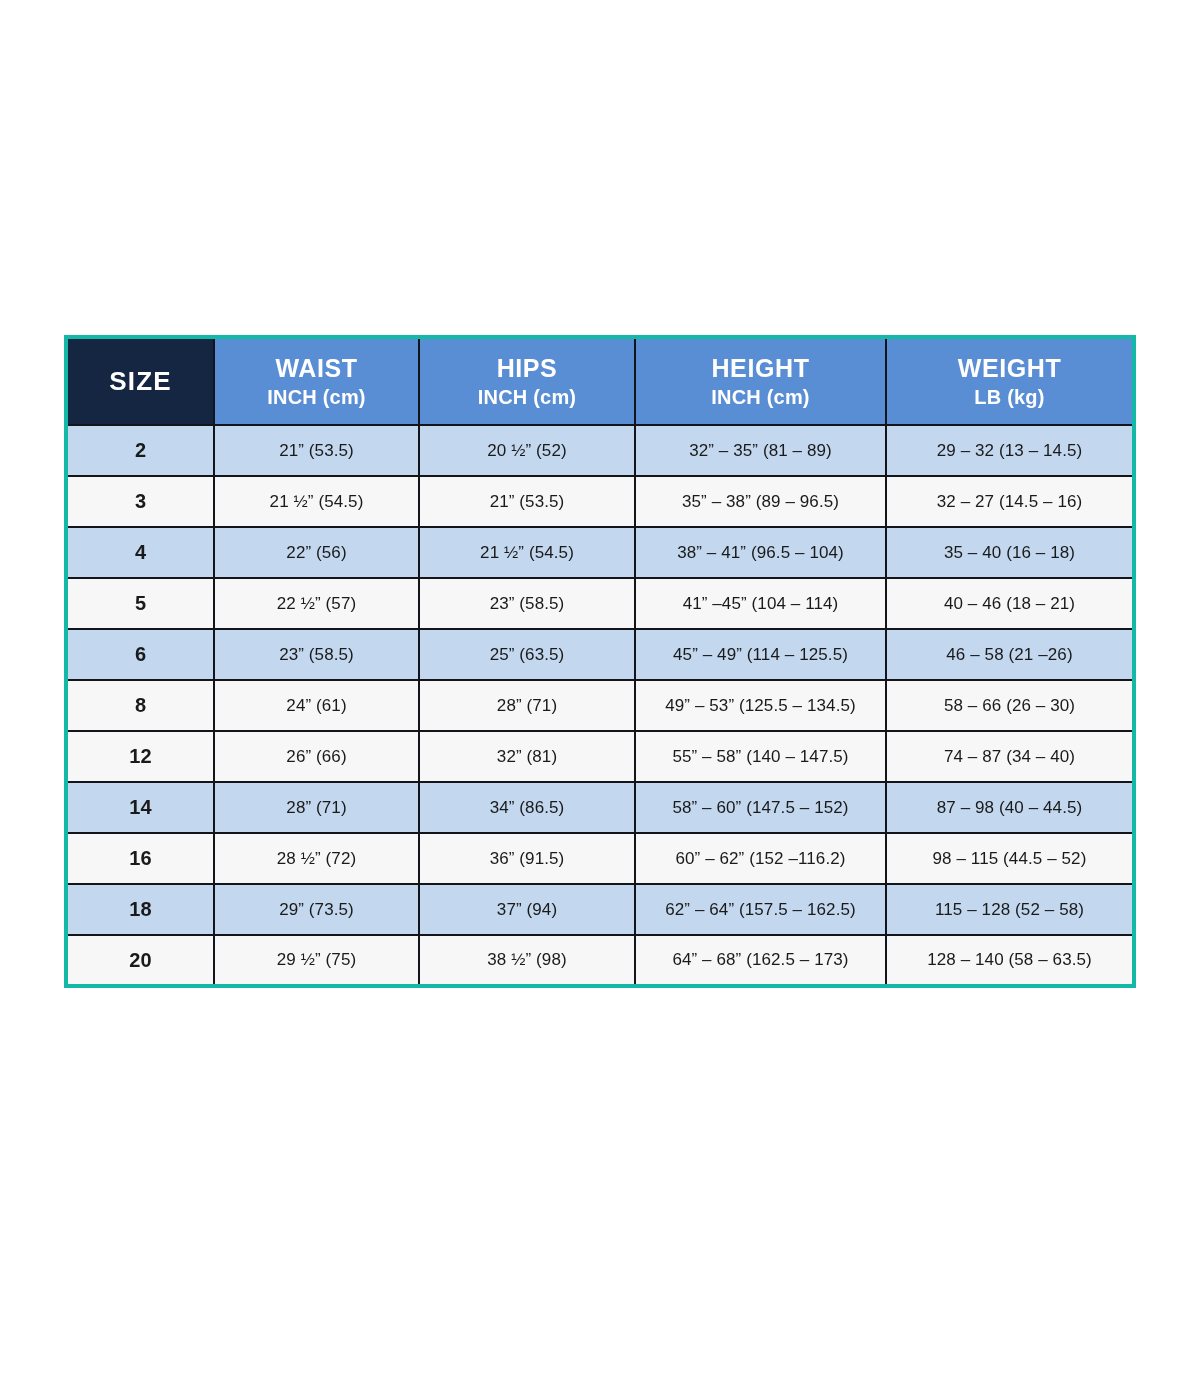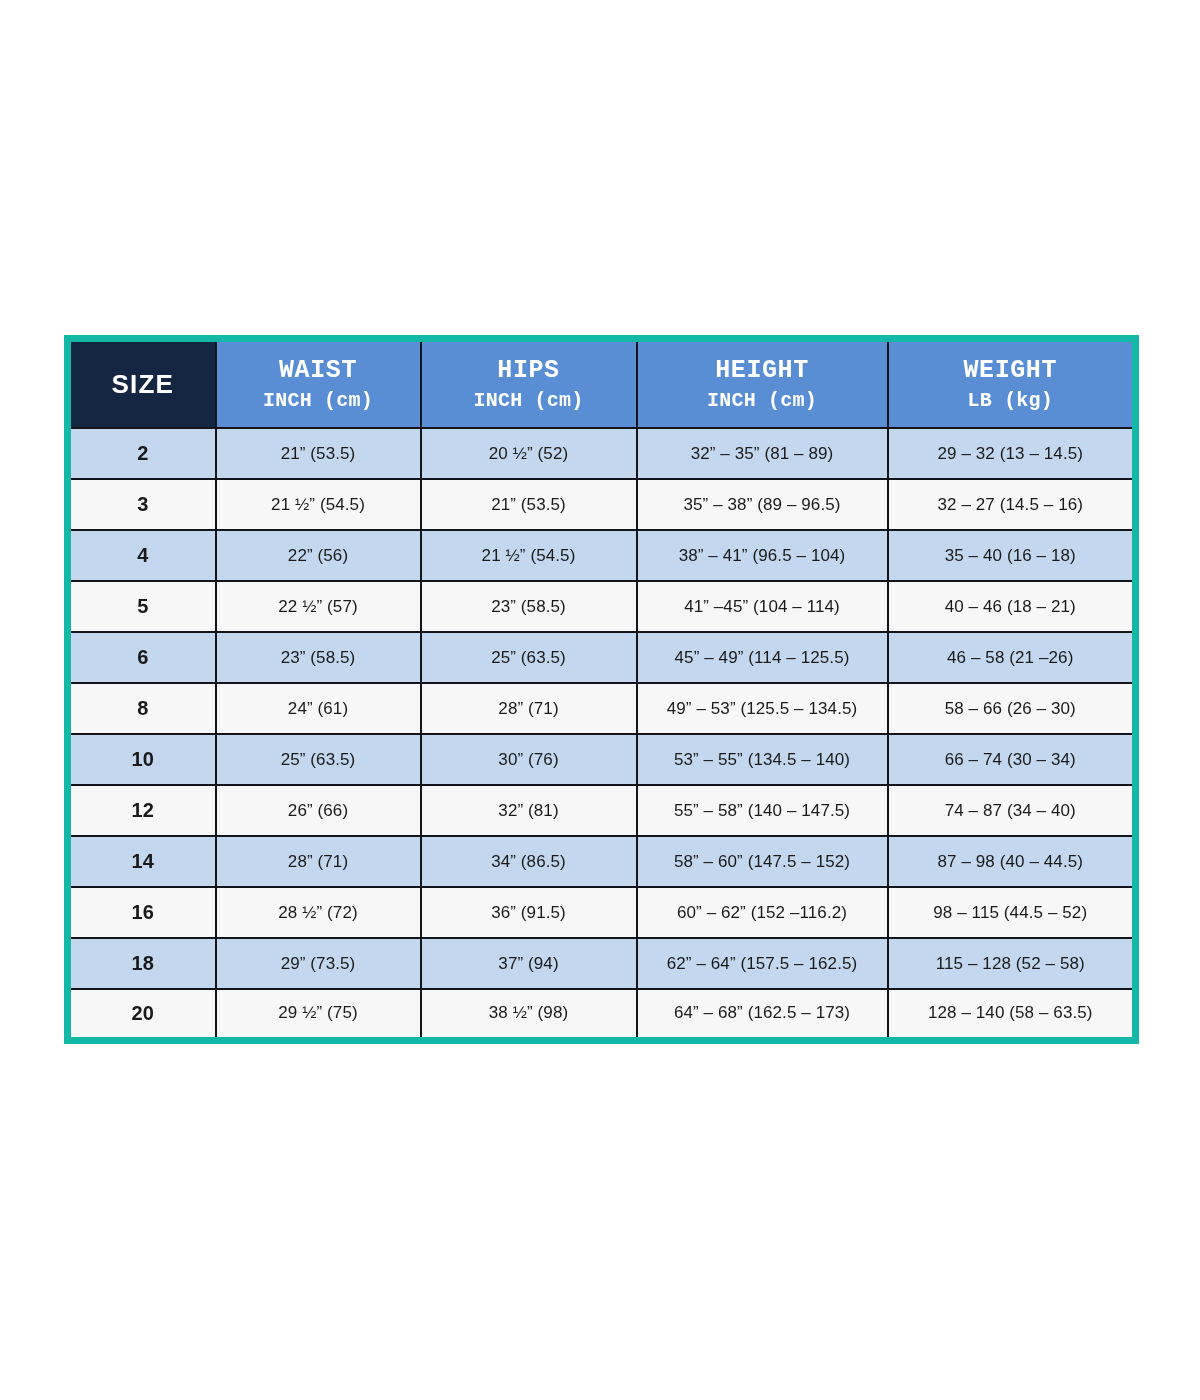--- a/index.html
+++ b/index.html
@@ -25,21 +25,21 @@
     position: absolute;
     left: 64px;
     top: 335px;
     width: 1068px;
   }
 
   table.size-chart {
     border-collapse: collapse;
     table-layout: fixed;
     width: 1068px;
-    border: 7px solid #14b8a6;
+    border: 4px solid #14b8a6;
   }
 
   table.size-chart col.c-size   { width: 148px; }
   table.size-chart col.c-waist  { width: 205px; }
   table.size-chart col.c-hips   { width: 216px; }
   table.size-chart col.c-height { width: 251px; }
   table.size-chart col.c-weight { width: 248px; }
 
   table.size-chart th,
   table.size-chart td {
@@ -52,21 +52,20 @@
   
   thead th {
     height: 85px;
     padding: 0 6px;
   }
   th.head-size {
     background: #152642;
   }
   th.head-measure {
     background: #5a8ed4;
-    font-family: Liberation Mono, monospace;
   }
   .head-title {
     display: block;
     color: #ffffff;
     font-size: 25px;
     font-weight: 700;
     letter-spacing: 0.6px;
     line-height: 1.05;
   }
   .head-sub {
@@ -171,27 +170,20 @@
           <td>45” – 49” (114 – 125.5)</td>
           <td>46 – 58 (21 –26)</td>
         </tr>
         <tr class="row-plain">
           <td class="cell-size">8</td>
           <td>24” (61)</td>
           <td>28” (71)</td>
           <td>49” – 53” (125.5 – 134.5)</td>
           <td>58 – 66 (26 – 30)</td>
         </tr>
-        <tr class="row-shade">
-          <td class="cell-size">10</td>
-          <td>25” (63.5)</td>
-          <td>30” (76)</td>
-          <td>53” – 55” (134.5 – 140)</td>
-          <td>66 – 74 (30 – 34)</td>
-        </tr>
         <tr class="row-plain">
           <td class="cell-size">12</td>
           <td>26” (66)</td>
           <td>32” (81)</td>
           <td>55” – 58” (140 – 147.5)</td>
           <td>74 – 87 (34 – 40)</td>
         </tr>
         <tr class="row-shade">
           <td class="cell-size">14</td>
           <td>28” (71)</td>

